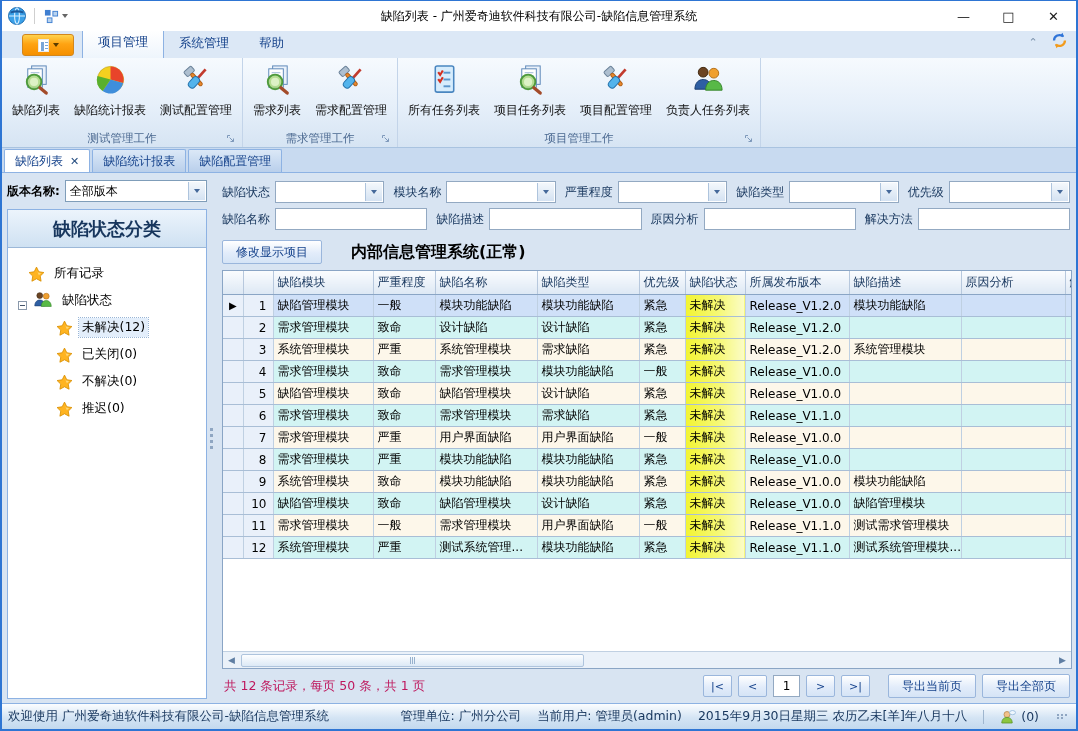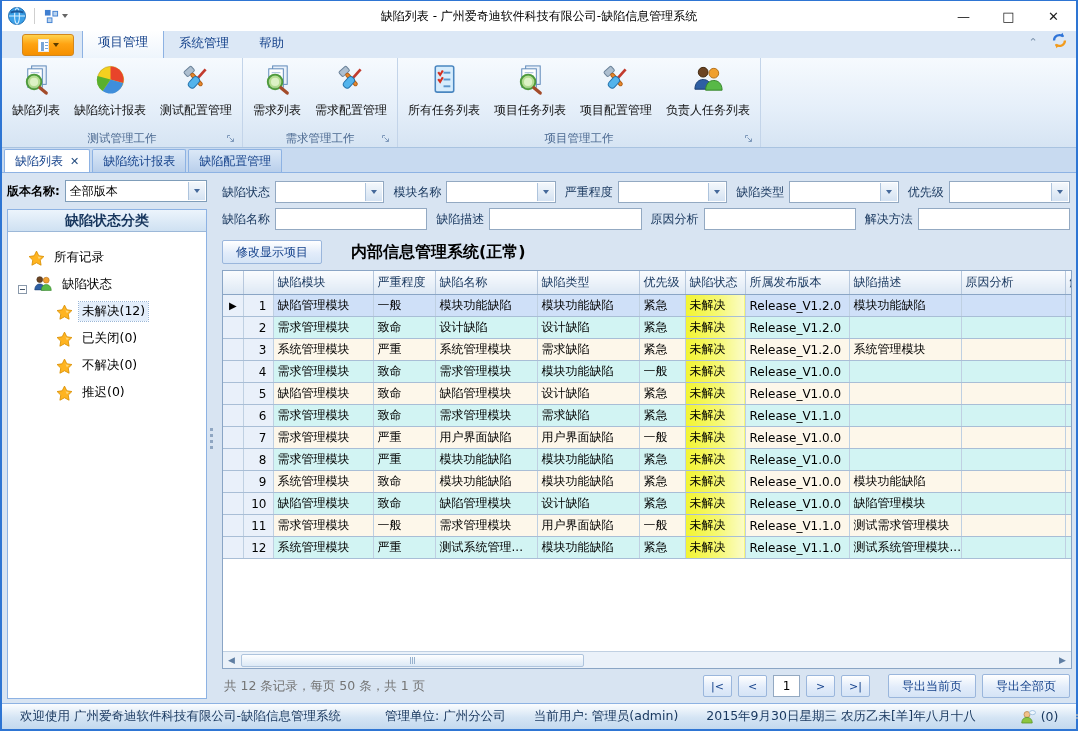--- a/index.html
+++ b/index.html
@@ -63,23 +63,23 @@
   .sidebar { width:205px; flex:0 0 auto; display:flex; flex-direction:column; padding:5px 0 4px 5px; }
   .version-row { height:26px; display:flex; align-items:center; gap:5px; margin-bottom:5px; }
   .version-label { font-size:12px; font-weight:bold; color:#000; white-space:nowrap; }
   .dropdown { flex:1; height:22px; background:#fff; border:1px solid #7f9db9; position:relative;
               font-size:12px; display:flex; align-items:center; padding:0 20px 0 4px; }
   .dd-btn { position:absolute; right:1px; top:1px; bottom:1px; width:17px;
             background:linear-gradient(#f4f8fc,#d4e2f2); border-left:1px solid #aec4dd;
             display:flex; align-items:center; justify-content:center; }
   .dd-btn .caret { border-top-color:#44689a; }
   .side-panel { flex:1; min-height:0; border:1px solid #8db2e3; background:#fff; display:flex; flex-direction:column; }
-  .side-panel-header { height:22px; flex:0 0 auto; background:linear-gradient(#ecf4fc,#cfe1f2);
+  .side-panel-header { height:38px; flex:0 0 auto; background:linear-gradient(#ecf4fc,#cfe1f2);
                        border-bottom:1px solid #9cb8d8; display:flex; align-items:center; justify-content:center;
-                       font-size:14px; font-weight:bold; color:#17365d; }
+                       font-size:18px; font-weight:bold; color:#17365d; }
   .tree { padding:8px 2px 0 10px; overflow:hidden; }
   .tree-item { height:27px; display:flex; align-items:flex-end; gap:6px; font-size:12.5px; color:#000; }
   .tree-item .ticon svg { width:17px; height:17px; display:block; }
   .tree-item .ticon.big svg { width:20px; height:20px; }
   .tree-label { padding:1px 3px; }
   .tree-item.selected .tree-label { background:#e3eefb; outline:1px dotted #9ab6d6; }
   .expander { width:9px; height:9px; border:1px solid #8a99ab; background:#fff; position:relative; flex:0 0 auto; }
   .expander:before { content:""; position:absolute; left:1px; right:1px; top:3px; height:1px; background:#44546a; }
 
   .splitter { width:8px; flex:0 0 auto; display:flex; flex-direction:column; align-items:center; justify-content:center; gap:3px; }
@@ -122,36 +122,36 @@
              display:flex; align-items:center; padding:0 1px; }
   .hs-arrow { width:15px; height:13px; display:flex; align-items:center; justify-content:center;
               color:#5f7ea3; font-size:9px; }
   .hs-track { flex:1; height:13px; position:relative; }
   .hs-thumb { position:absolute; left:2px; width:42%; top:0; height:13px; border:1px solid #aec4dd; border-radius:2px;
               background:linear-gradient(#fdfeff,#dce9f6); display:flex; align-items:center; justify-content:center; gap:1px; }
   .hs-thumb i { width:1px; height:7px; background:#97b1cd; display:block; }
   .hs-arrow.right { margin-left:auto; }
 
   .pagerow { height:34px; flex:0 0 auto; display:flex; align-items:center; gap:6px; padding:0 2px 0 8px; }
-  .summary { font-size:12.5px; color:#737373; }
+  .summary { font-size:12.5px; color:#be185d; }
   .pg-spacer { flex:1; }
   .pg-btn { width:29px; height:22px; padding:0; justify-content:center; font-size:11px; }
   .pg-box { width:27px; height:22px; background:#fff; border:1px solid #93a9c2; font-size:12px;
             display:flex; align-items:center; justify-content:center; }
 
   
   .statusbar { height:26px; flex:0 0 auto; background:linear-gradient(#fbfdff,#d4e4f4 55%,#c3d9ee);
                border-top:1px solid #8db2e3; display:flex; align-items:center; font-size:12.5px;
                color:#17365d; padding:0 8px 0 6px; gap:16px; }
   .sb-spacer { flex:1; }
   .sb-sep { width:1px; height:14px; background:#9fb6cf; }
   .sb-user-ic svg { width:16px; height:16px; display:block; }
   .sb-grip { display:grid; grid-template-columns:repeat(3,3px); gap:1px; margin-left:2px; }
   .sb-grip i { width:2px; height:2px; background:#8fa6c2; }
-  .sb-item { display:flex; align-items:center; gap:5px; white-space:nowrap;margin-left:12px; }
+  .sb-item { display:flex; align-items:center; gap:5px; white-space:nowrap; }
 </style>
 </head>
 <body>
 
 <div class="window">
 
   <div class="titlebar">
     <svg class="app-icon" viewBox="0 0 20 20">
       <circle cx="10" cy="10" r="8.5" fill="#3aa0e8" stroke="#1d6db3"></circle>
       <path d="M1.8 10h16.4 M10 1.6c3.2 2.4 3.2 14.4 0 16.8 M10 1.6c-3.2 2.4-3.2 14.4 0 16.8" stroke="#d8efff" stroke-width="1.1" fill="none"></path>

